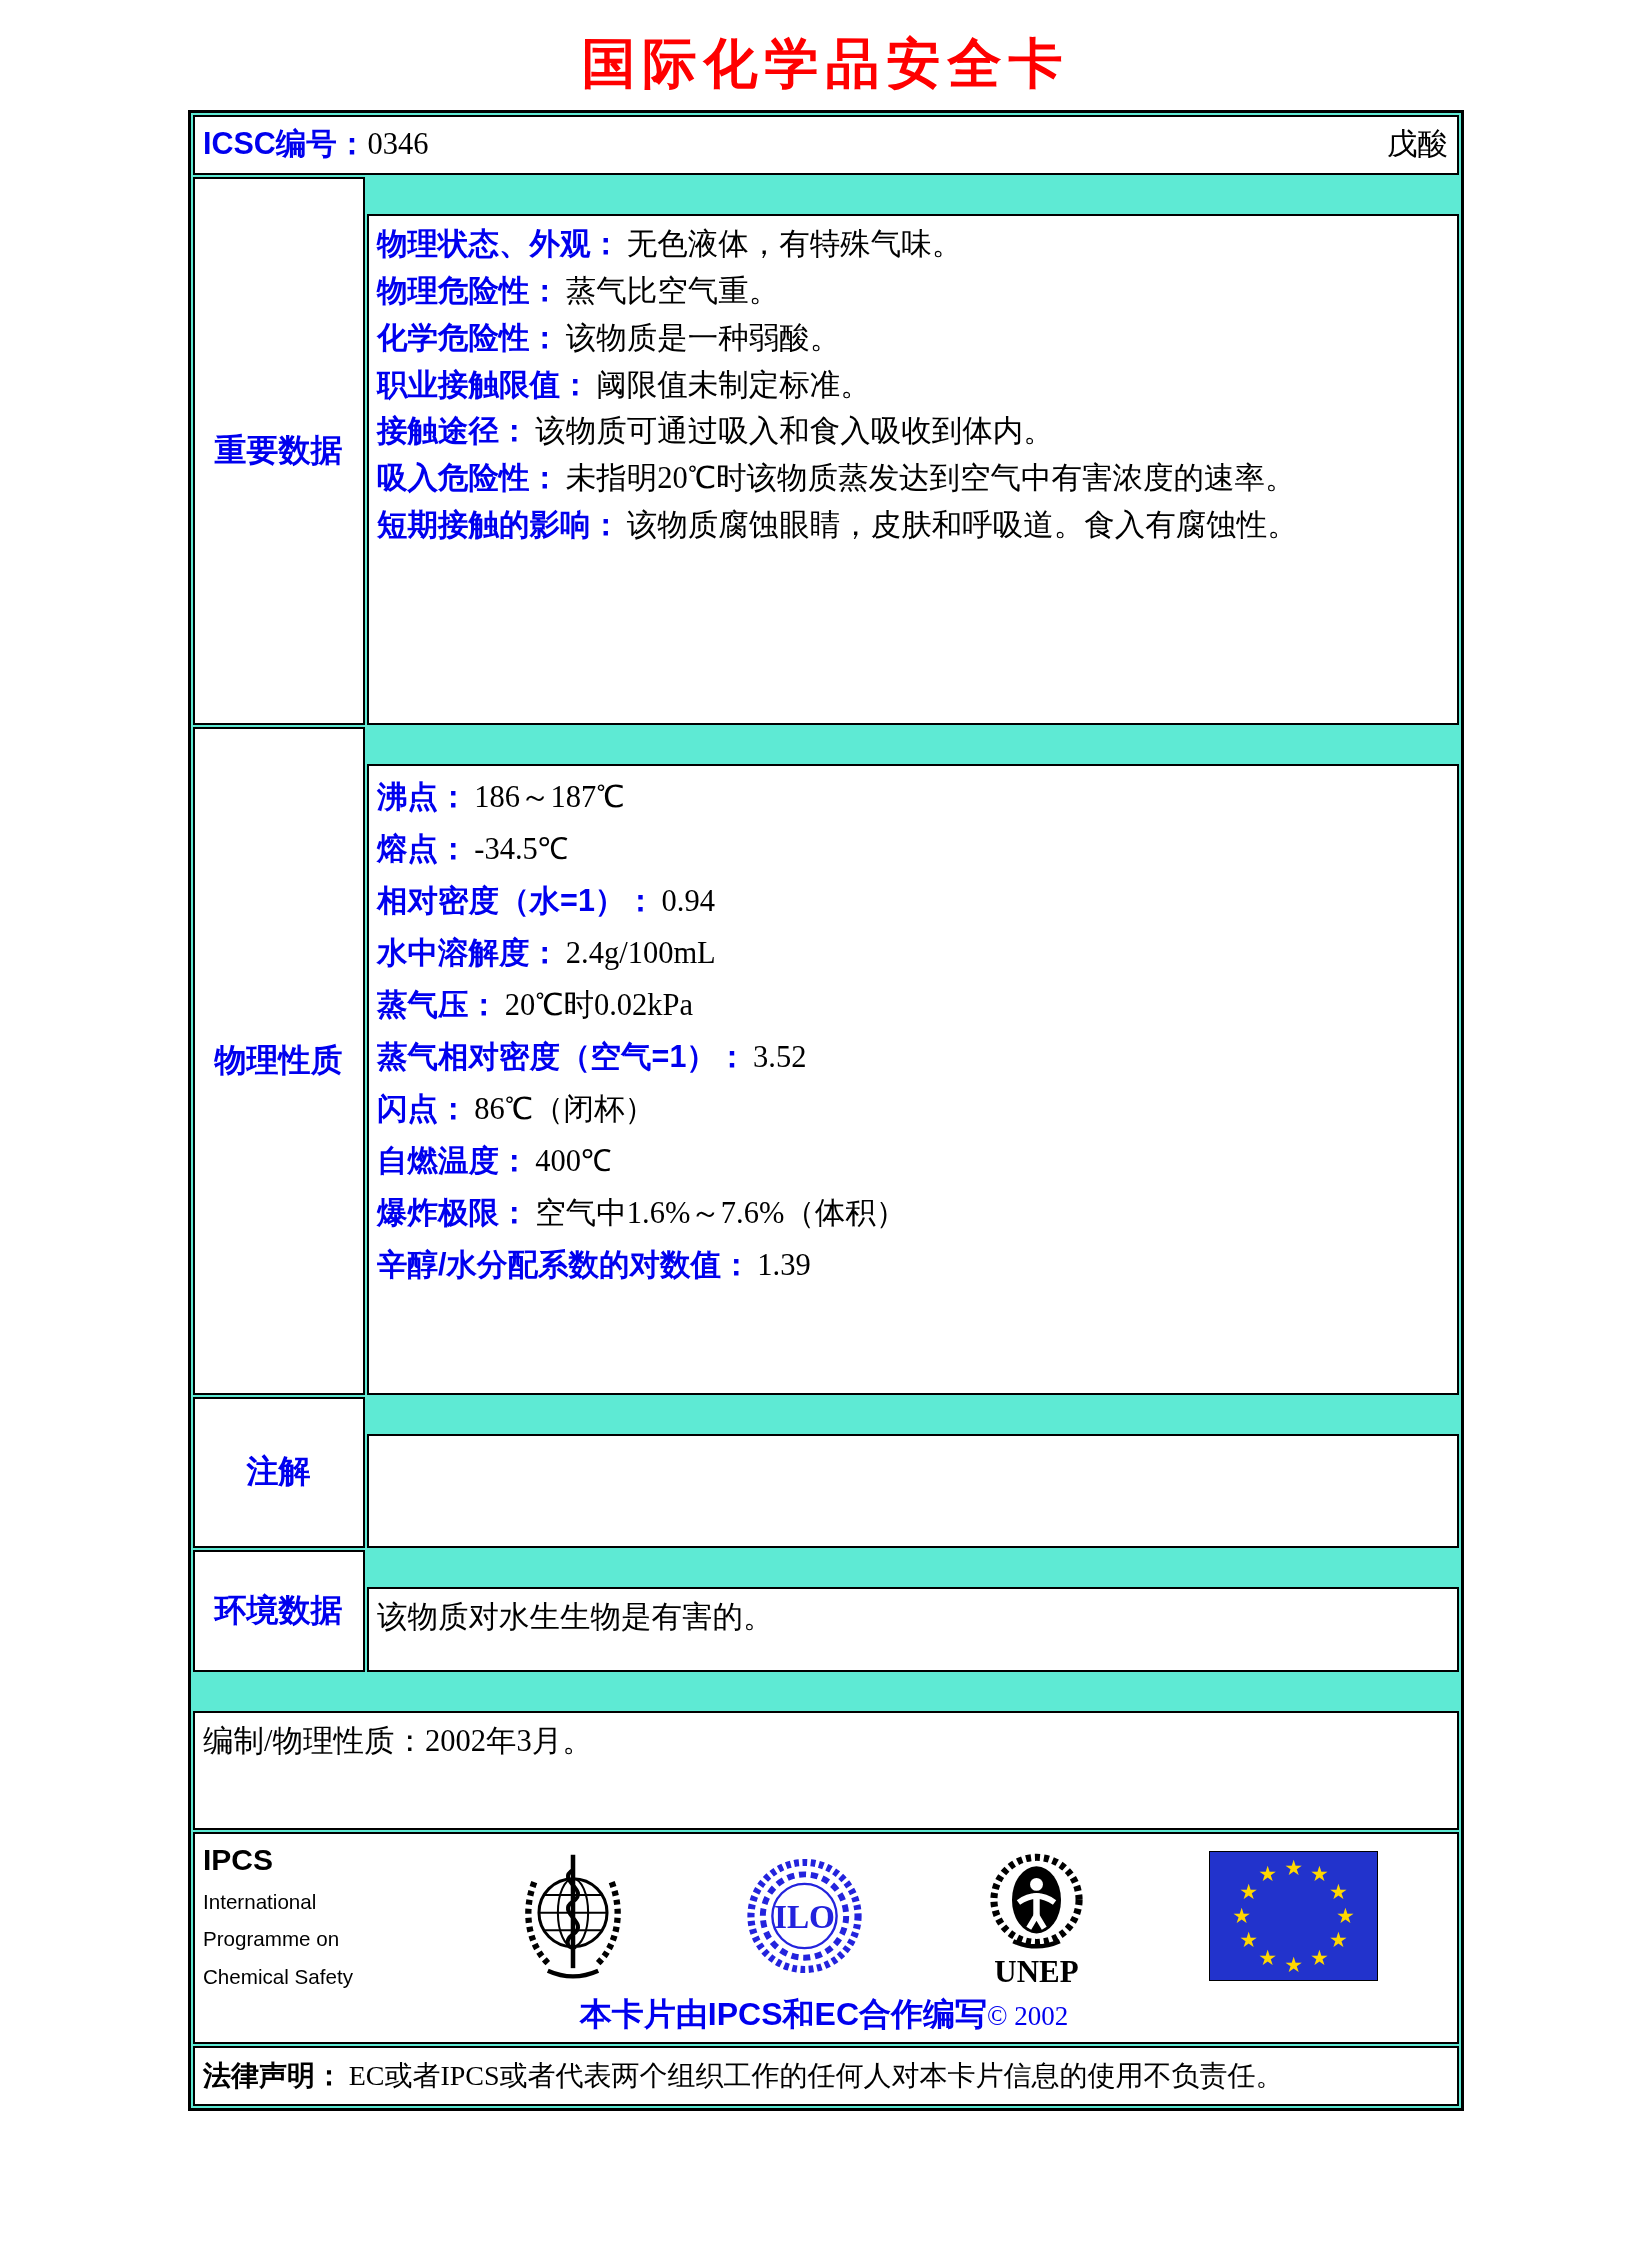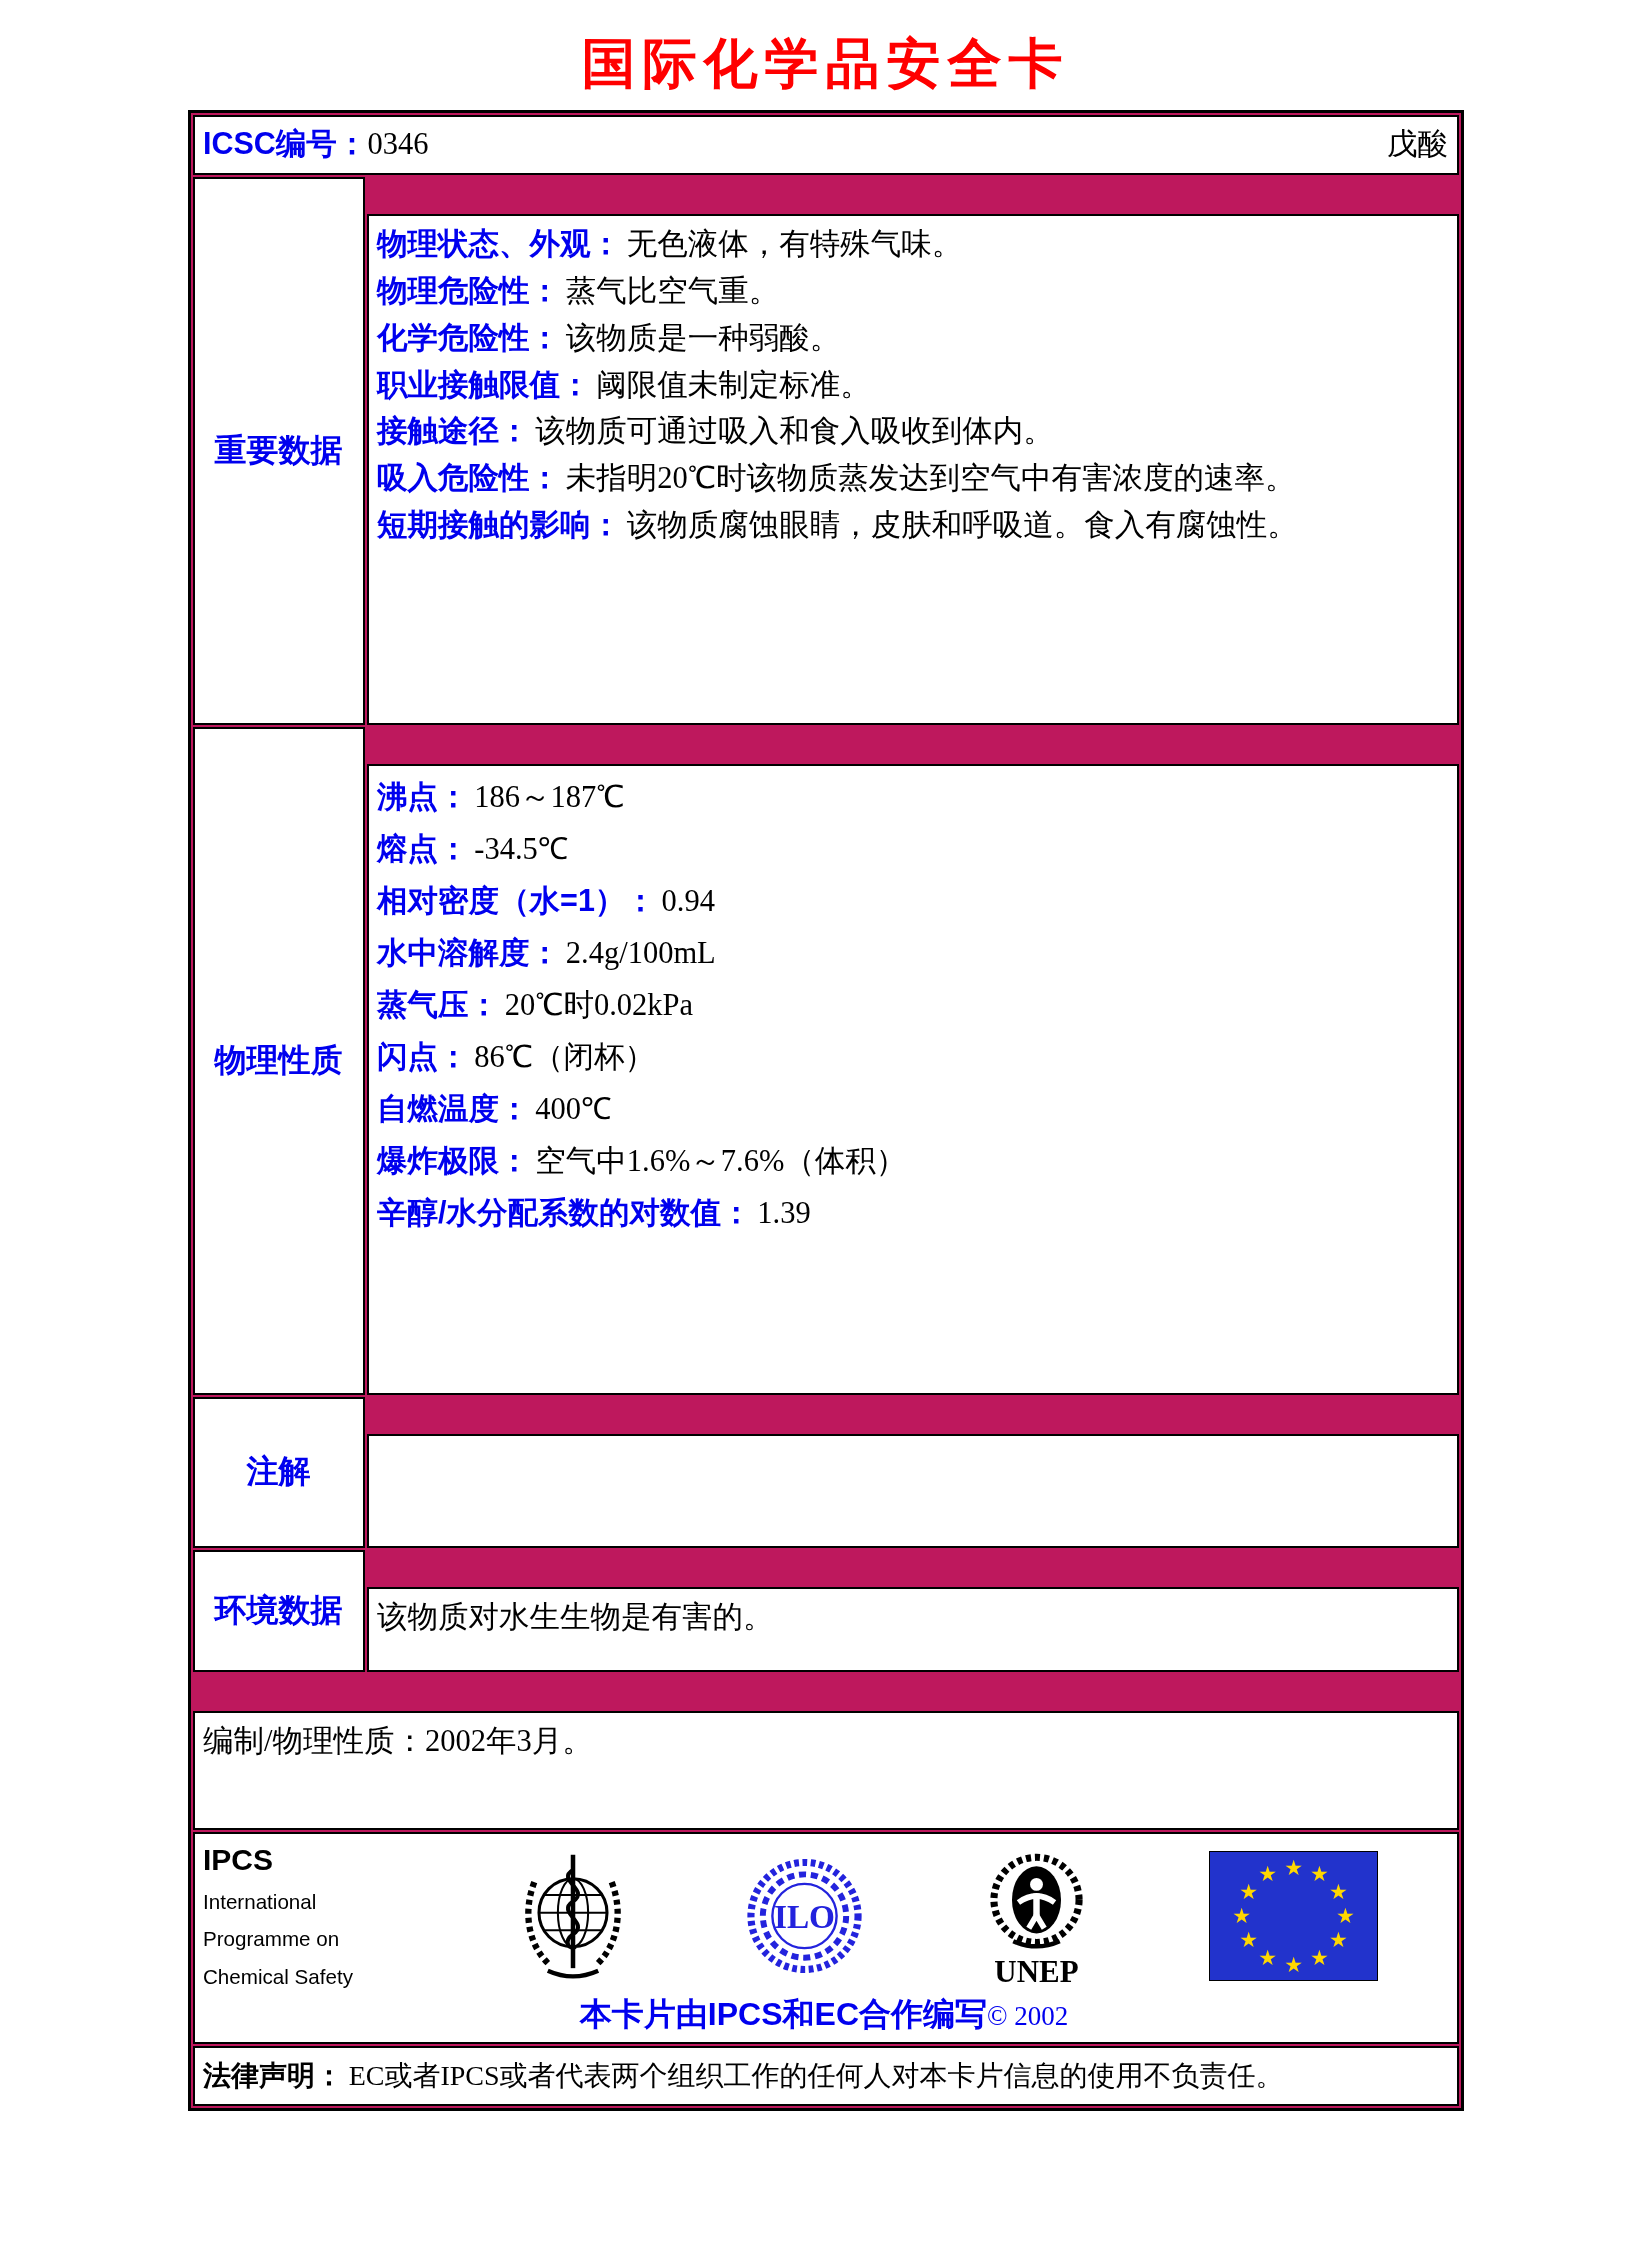--- a/index.html
+++ b/index.html
@@ -2,21 +2,21 @@
 <html style="font-size:11.4px"><head>
 <meta charset="utf-8">
 <style>
   html,body{margin:0;padding:0;background:#fff;}
   body{width:1651px;height:2250px;font-family:"Liberation Serif",serif;color:#000;}
   .page-title{
     text-align:center;color:#FF0000;font-weight:bold;
     font-size:54px;letter-spacing:7px;margin:28px 0 8.5px 0;
     font-family:"Liberation Serif",serif;
   }
-  .card{width:1266px;margin:0 auto;border:3.6px solid #000;padding:2px;background:#be185d;}
+  .card{width:1266px;margin:0 auto;border:3.6px solid #000;padding:2px;background:#5eead4;}
   .row{display:flex;gap:2.1px;margin-bottom:2.1px;}
   .row:last-child{margin-bottom:0;}
   .cell{border:2.8px solid #000;background:#fff;box-sizing:border-box;}
   .full{flex:1;}
   
   .header-cell{display:flex;align-items:center;justify-content:space-between;
     min-height:60px;padding:0 8.5px;font-size:30.5px;}
   .blue{color:#0000EE;font-weight:bold;font-family:"Liberation Sans",sans-serif;}
   .black{color:#000;}
   
@@ -123,20 +123,23 @@
           </div>
 
           <div class="line">
             <span class="k">水中溶解度：</span><span class="v">2.4g/100mL</span>
           </div>
 
           <div class="line">
             <span class="k">蒸气压：</span><span class="v">20℃时0.02kPa</span>
           </div>
 
+          <div class="line">
+            <span class="k">蒸气相对密度（空气=1）：</span><span class="v">3.52</span>
+          </div>
 
           <div class="line">
             <span class="k">闪点：</span><span class="v">86℃（闭杯）</span>
           </div>
 
           <div class="line">
             <span class="k">自燃温度：</span><span class="v">400℃</span>
           </div>
 
           <div class="line">

